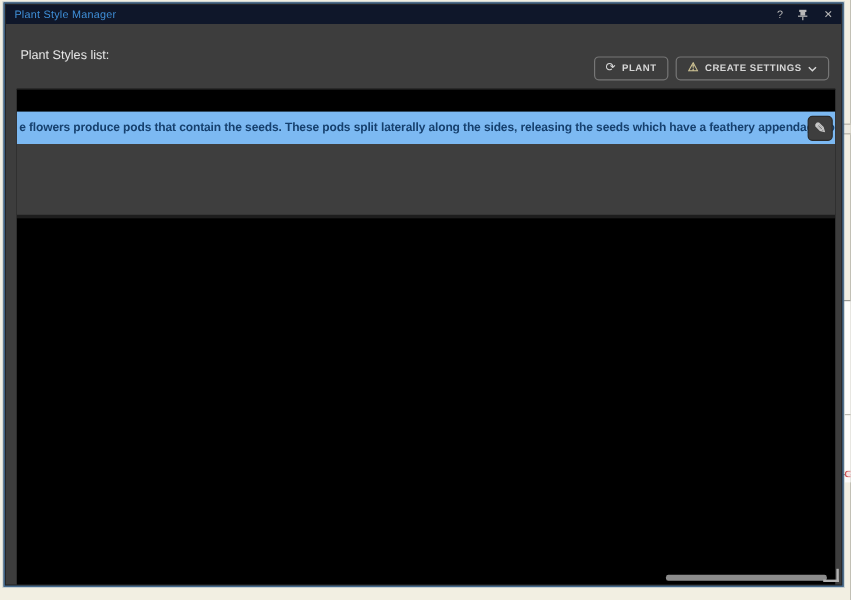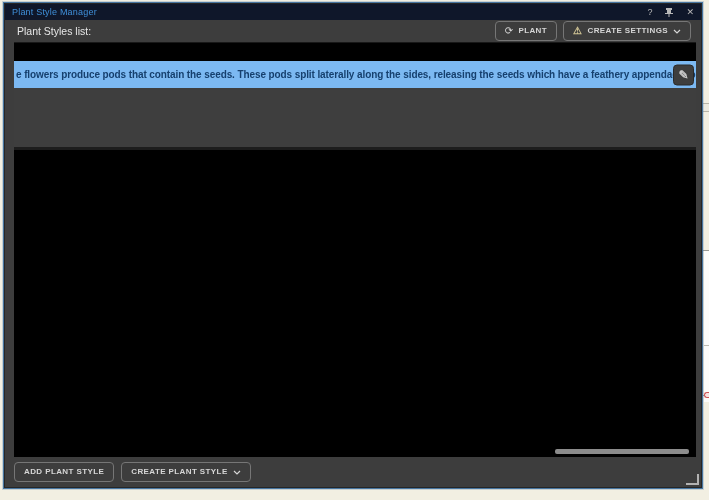--- a/index.html
+++ b/index.html
@@ -35,21 +35,21 @@
   .titlebar {
     height:16px; background:#0f172a; display:flex; align-items:center;
     padding:0 7px; flex:0 0 auto;gap:40px;
   }
   .titlebar-title { color:#3f8fd8; font-size:9px; letter-spacing:.2px; }
   .titlebar-icons { margin-left:auto; display:flex; align-items:center; gap:13px; }
   .tb-icon { color:#b8b8b8; font-size:9px; line-height:1; cursor:default; }
   .pin-svg { display:block; }
 
   
-  .toolbar { height:22px; display:flex; align-items:center; padding:0 10px 0 12px; flex:0 0 auto; }
+  .toolbar { height:34px; display:flex; padding:0 10px 0 12px; flex:0 0 auto;margin-top:20px; }
   .list-label { color:#e6e6e6; font-size:10.5px; }
   .toolbar-right { margin-left:auto; display:flex; align-items:center; gap:6px; }
   .btn {
     display:inline-flex; align-items:center; gap:5px;
     border:1px solid #767676; border-radius:4px;
     background:transparent; color:#d6d6d6;
     font-family:"Liberation Sans", sans-serif;
     font-size:8px; font-weight:bold; letter-spacing:.4px;
     padding:4px 9px; line-height:1.2; white-space:nowrap; cursor:pointer;
   }
@@ -144,27 +144,16 @@
         <span>e flowers produce pods that contain the seeds. These pods split laterally along the sides, releasing the seeds which have a feathery appendage for wind disper</span>
         <span class="edit-btn">
           <span>✎</span>
         </span>
       </div>
       <div class="rows-block"></div>
       <div class="table-empty"></div>
       <div class="hscroll-thumb"></div>
     </div>
 
-    <div class="footer">
-      <button class="btn">
-        <span>ADD PLANT STYLE</span>
-      </button>
-      <button class="btn">
-        <span>CREATE PLANT STYLE</span>
-        <svg class="chev" width="8" height="5" viewBox="0 0 8 5">
-          <polyline points="1,1 4,4 7,1" fill="none" stroke="#d6d6d6" stroke-width="1.2"></polyline>
-        </svg>
-      </button>
-    </div>
 
   </div>
   <div class="resize-grip"></div>
 </div>
 
 </body></html>

